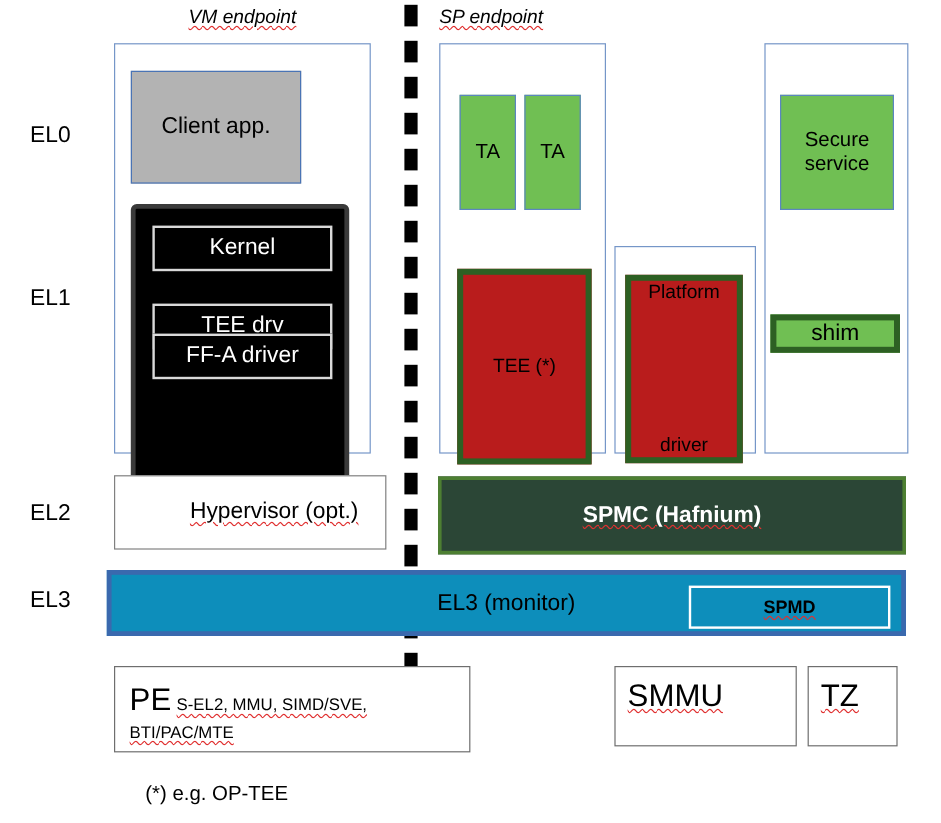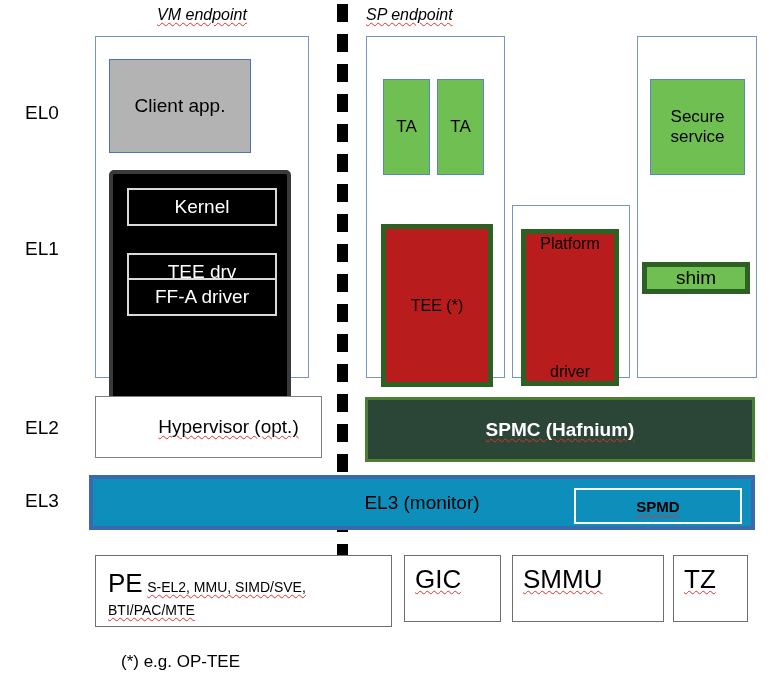--- a/index.html
+++ b/index.html
@@ -321,23 +321,20 @@
       <span class="hw-title">PE</span>
       <span class="hw-sub">
         <span class="squiggle">S-EL2, MMU, SIMD/SVE,</span>
       </span>
       <div class="hw-sub" style="margin-top:2px;">
         <span class="squiggle">BTI/PAC/MTE</span>
       </div>
     </div>
   </div>
 
-  <div class="abs hw-box hw-center" style="left:404px; top:555px; width:97px; height:67px;">
-    <span class="hw-title squiggle">GIC</span>
-  </div>
 
   <div class="abs hw-box hw-center" style="left:512px; top:555px; width:152px; height:67px;">
     <span class="hw-title squiggle">SMMU</span>
   </div>
 
   <div class="abs hw-box hw-center" style="left:673px; top:555px; width:75px; height:67px;">
     <span class="hw-title squiggle">TZ</span>
   </div>
 
   <div class="abs footnote" style="left:121px; top:652px;">(*) e.g. OP-TEE</div>

